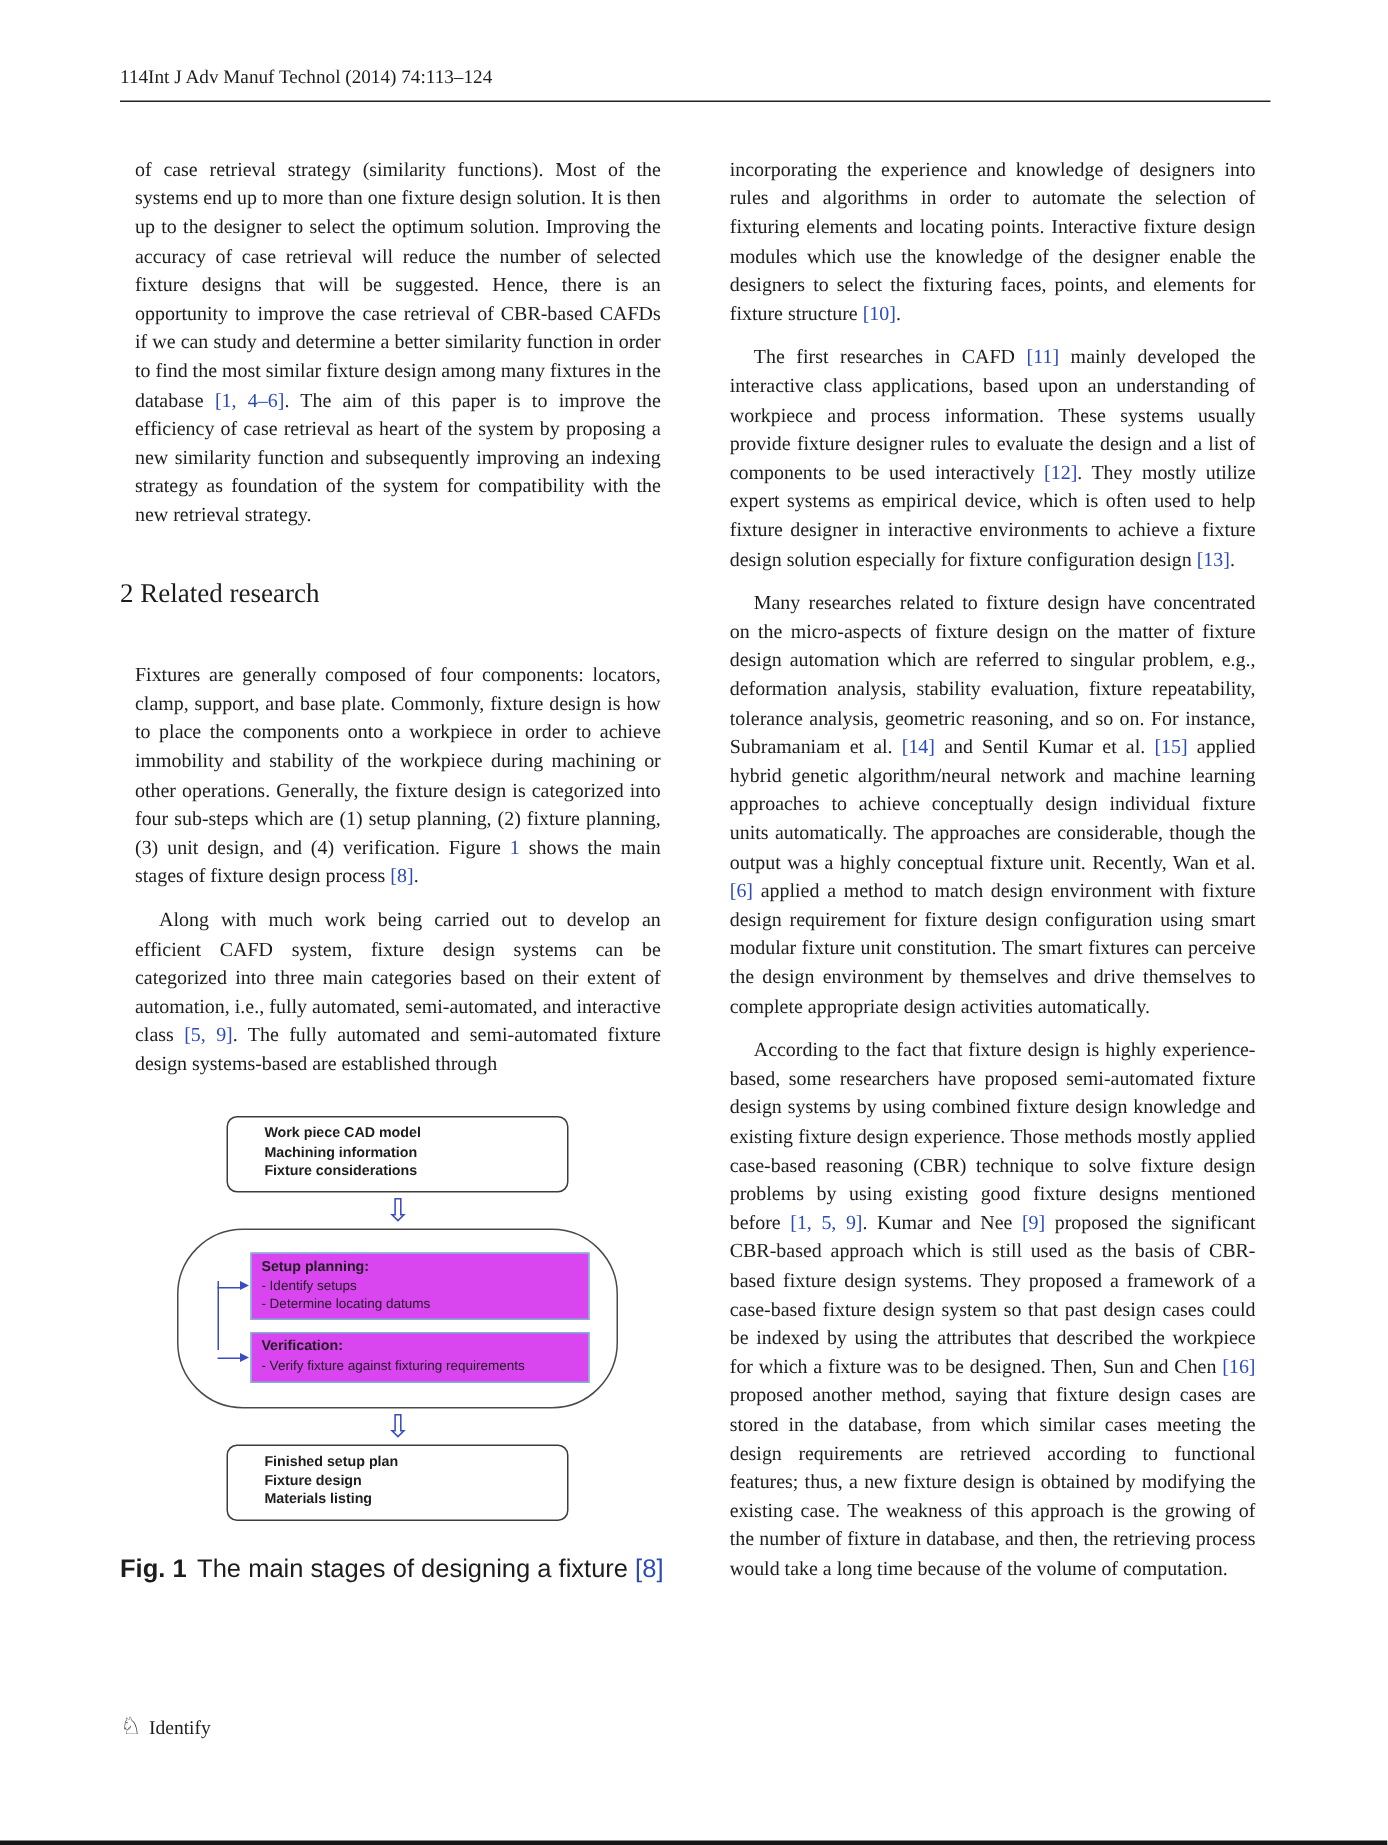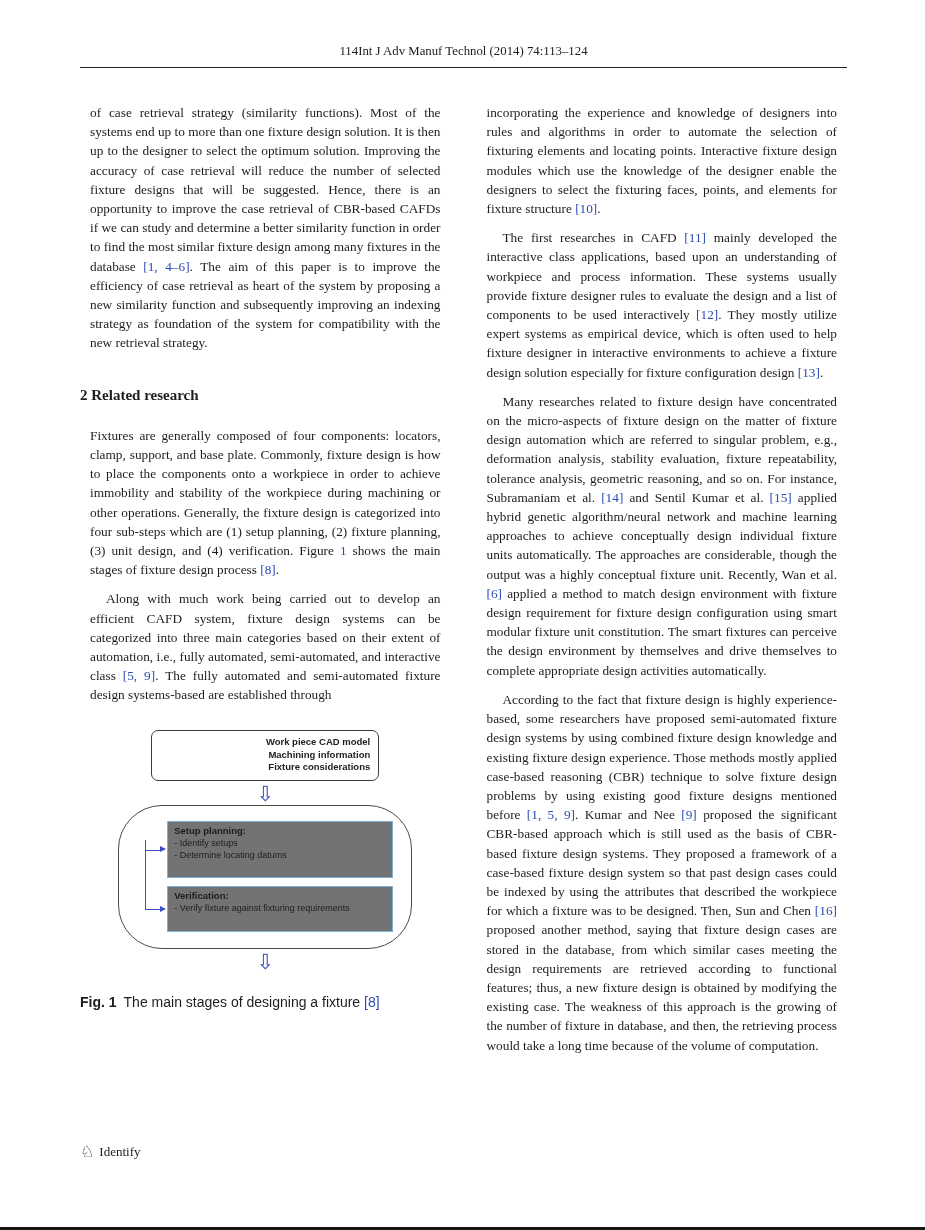--- a/index.html
+++ b/index.html
@@ -3,52 +3,52 @@
 <meta charset="utf-8">
 <style>
   * { margin:0; padding:0; box-sizing:border-box; }
   html,body { background:#ffffff; }
   body {
     width:925px; height:1230px; position:relative; overflow:hidden;
     font-family:"Liberation Serif", serif; color:#1d1d1d;
   }
   .page { padding:44px 78px 0 80px; }
 
-  .header { display:flex; justify-content:center; align-items:flex-end;
+  .header { display:flex; justify-content:flex-start; align-items:flex-end;
     font-size:12.8px; padding-bottom:8px; border-bottom:1.2px solid #222; }
 
   .columns { display:flex; gap:26px; margin-top:25px; }
   .col { width:371px; font-size:13.3px; line-height:19.2px; text-align:justify; }
   .col p { margin:10px; }
   .col p.indent { text-indent:16px; }
-  .section-heading { font-size:15px; font-weight:bold; margin:33px 0 21px; text-align:left; }
+  .section-heading { font-size:18px; font-weight:normal; margin:33px 0 35px; text-align:left; }
   .ref { color:var(--ref-blue, #2b4bb4); }
 
   
   .figure { margin-top:25px; text-align:left;
     font-family:"Liberation Sans", sans-serif; }
   .fig-box { border:1px solid #3c3c3c; border-radius:7px; width:228px; margin:0 auto;
-    padding:5px 8px 6px; text-align:right; font-weight:bold; font-size:9.5px; line-height:1.35; }
+    padding:5px 24px 6px; text-align:left; font-weight:bold; font-size:9.5px; line-height:1.35; }
   .block-arrow { text-align:center; color:var(--arrow-blue, #3b4cc0);
     font-size:21px; line-height:1; margin:2px 0 1px; }
   .fig-container { width:294px; margin:0 auto; border:1px solid #4a4a4a;
     border-radius:44px; padding:15px 18px 8px 0; position:relative; }
   .v-line { position:absolute; left:26px; top:34px; bottom:38px; width:0;
     border-left:1.4px solid var(--arrow-blue, #3b4cc0); }
   .step-row { position:relative; margin:0 0 8px 48px; }
   .step-row::before { content:""; position:absolute; left:-22px; top:50%; width:16px; height:0;
     border-top:1.4px solid var(--arrow-blue, #3b4cc0); }
   .step-row::after { content:""; position:absolute; left:-7px; top:50%; margin-top:-3.5px;
     width:0; height:0; border-left:6px solid var(--arrow-blue, #3b4cc0);
     border-top:3.5px solid transparent; border-bottom:3.5px solid transparent; }
-  .step-box { border:1px solid var(--step-border, #7eb2d4); background:#737373;
-    padding:3px 6px 16px; font-size:9px; line-height:1.32; }
+  .step-box { border:1px solid var(--step-border, #7eb2d4); background:#d946ef;
+    padding:3px 6px 4px; font-size:9px; line-height:1.32; }
   .step-title { font-weight:bold; font-size:9.5px; }
 
-  .fig-caption { margin-top:21px; font-size:14px; line-height:1.35;
+  .fig-caption { margin-top:21px; font-size:17px; line-height:1.35;
     font-family:"Liberation Sans", sans-serif; }
   .fig-caption .cap-label { font-weight:bold; margin-right:7px; }
 
   .footer { position:absolute; left:80px; bottom:70px; display:flex; align-items:center;
     gap:5px; font-size:13px; }
   .footer .logo { font-size:16px; line-height:1; }
   .bottom-rule { position:absolute; left:0; right:0; bottom:0; height:3px; background:#161616; }
 </style>
 </head>
 <body>
@@ -95,20 +95,25 @@
           <div class="step-row">
             <div class="step-box">
               <div class="step-title">Verification:</div>
               <div class="step-item">- Verify fixture against fixturing requirements</div>
             </div>
           </div>
         </div>
 
         <div class="block-arrow">⇩</div>
 
+        <div class="fig-box">
+          <div>Finished setup plan</div>
+          <div>Fixture design</div>
+          <div>Materials listing</div>
+        </div>
 
         <figcaption class="fig-caption">
           <span class="cap-label">Fig. 1</span><span>The main stages of designing a fixture <span class="ref">[8]</span></span>
         </figcaption>
       </figure>
     </div>
 
     <div class="col">
       <p>incorporating the experience and knowledge of designers into rules and algorithms in order to automate the selection of fixturing elements and locating points. Interactive fixture design modules which use the knowledge of the designer enable the designers to select the fixturing faces, points, and elements for fixture structure <span class="ref">[10]</span>.</p>
       <p class="indent">The first researches in CAFD <span class="ref">[11]</span> mainly developed the interactive class applications, based upon an understanding of workpiece and process information. These systems usually provide fixture designer rules to evaluate the design and a list of components to be used interactively <span class="ref">[12]</span>. They mostly utilize expert systems as empirical device, which is often used to help fixture designer in interactive environments to achieve a fixture design solution especially for fixture configuration design <span class="ref">[13]</span>.</p>

